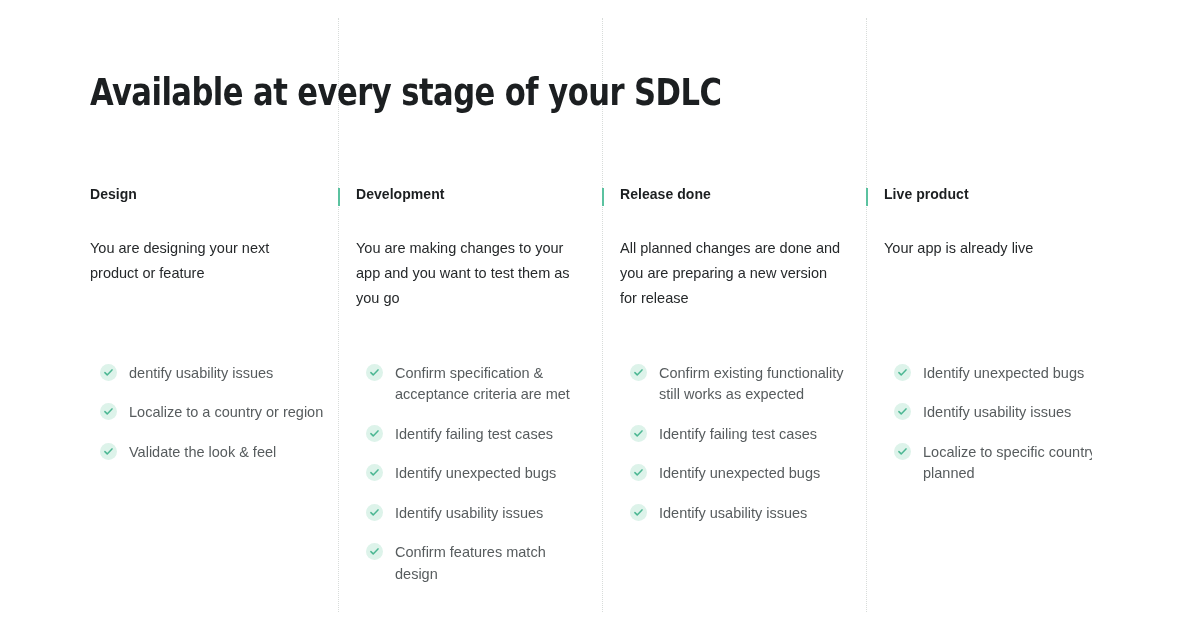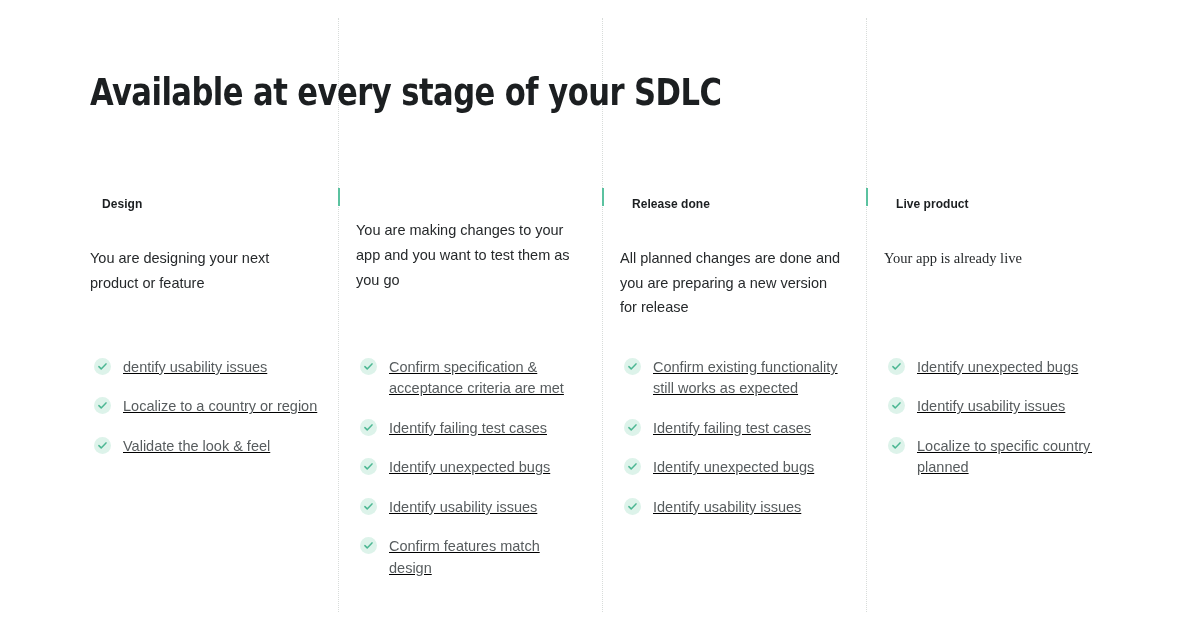--- a/index.html
+++ b/index.html
@@ -72,51 +72,50 @@
   .accent-bar {
     position: absolute;
     left: 0px;
     top: 3px;
     width: 2px;
     height: 18px;
     background: #5bc2a0;
   }
 
   .col-header {
-    margin: 12px;
-    font-size: 12px;
+    margin: 0;
+    font-size: 14px;
     font-weight: 700;
     color: #1c1f21;
     letter-spacing: 0.05px;
     line-height: 1.3;
   }
 
   .col-desc {
     margin: 33px 0 0 0;
     font-size: 14.5px;
     font-weight: 400;
     color: #26292b;
     line-height: 1.72;
     max-width: 212px;
   }
   .col-design .col-desc { max-width: 208px; }
   .col-development .col-desc { max-width: 232px; }
   .col-release .col-desc { max-width: 222px; }
-  .col-live .col-desc { max-width: 232px; font-family: Liberation Serif, serif; }
+  .col-live .col-desc { max-width: 232px; }
 
   
   .check-list {
     list-style: none;
-    margin: 4px;
+    margin: 10px;
     padding: 0;
     position: absolute;
     top: 168px;
     left: 0;
     width: 100%;
-    text-decoration: underline;
   }
   .col-design .check-list      { left: 0px;  width: 230px; }
   .col-development .check-list { left: 18px; width: 226px; }
   .col-release .check-list     { left: 18px; width: 232px; }
   .col-live .check-list        { left: 18px; width: 236px; }
 
   .check-item {
     display: flex;
     align-items: flex-start;
     margin-bottom: 18px;
@@ -183,20 +182,21 @@
               <path d="M1.9 5.6 L4.2 7.9 L9.0 2.9" fill="none" stroke="#4cb793" stroke-width="1.5" stroke-linecap="round" stroke-linejoin="round"></path>
             </svg>
           </span>
           <span class="check-text">Validate the look &amp; feel</span>
         </li>
       </ul>
     </div>
 
     <div class="column col-development">
       <span class="accent-bar"></span>
+      <h2 class="col-header">Development</h2>
       <p class="col-desc">You are making changes to your app and you want to test them as you go</p>
       <ul class="check-list">
         <li class="check-item">
           <span class="check-icon">
             <svg width="11" height="11" viewBox="0 0 11 11" aria-hidden="true">
               <path d="M1.9 5.6 L4.2 7.9 L9.0 2.9" fill="none" stroke="#4cb793" stroke-width="1.5" stroke-linecap="round" stroke-linejoin="round"></path>
             </svg>
           </span>
           <span class="check-text">Confirm specification &amp; acceptance criteria are met</span>
         </li>

